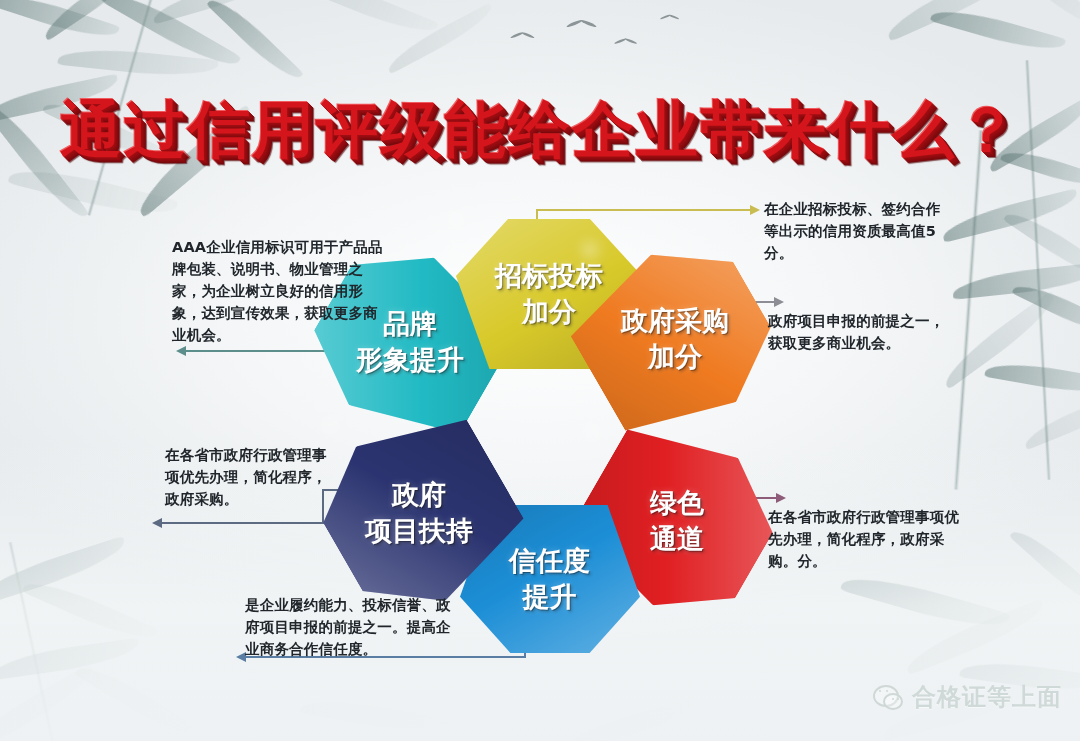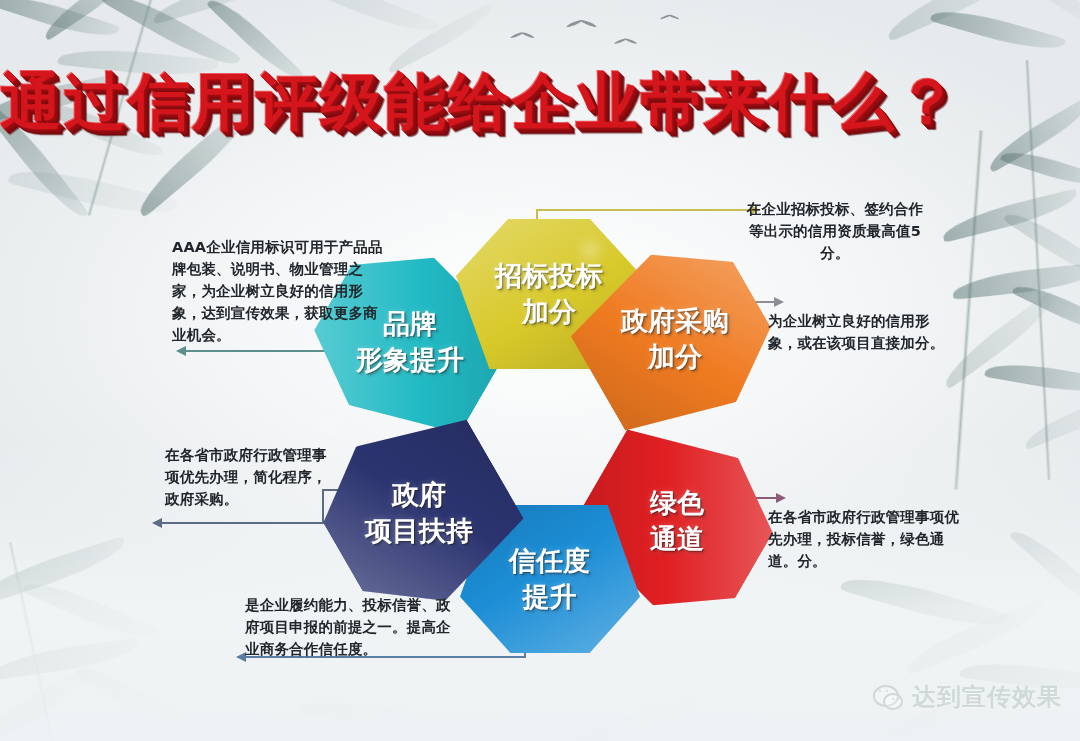--- a/index.html
+++ b/index.html
@@ -36,21 +36,21 @@
   }
   .bird i.l{transform:rotate(-22deg);}
   .bird i.r{transform:rotate(22deg);left:14px;}
   .mist{
     position:absolute;left:0;right:0;bottom:0;height:300px;
     background:linear-gradient(180deg,rgba(255,255,255,0) 0%,rgba(244,247,248,.75) 55%,rgba(238,242,244,.95) 100%);
     pointer-events:none;
   }
   
   #title{
-    position:absolute;left:0;right:0;top:60px;text-align:left;
+    position:absolute;left:0;right:0;top:88px;text-align:center;
     font-size:62px;font-weight:700;letter-spacing:2px;white-space:nowrap;
     color:#d4161c;
     font-family:Liberation Mono, monospace;
     text-shadow:
       1px 1px 0 #9d0d11, 2px 2px 0 #960c10, 3px 3px 0 #8c0b0f,
       4px 4px 0 #820a0e, 5px 5px 0 #78090d, 6px 6px 1px rgba(80,6,9,.65),
       -1px -1px 0 #f05b5f;
     z-index:6;
   }
   
@@ -288,35 +288,35 @@
       <div class="inner-sheen"></div>
       <div style="transform:rotate(120deg);display:flex;flex-direction:column;align-items:center;">
         <span class="lbl l1">政府</span>
         <span class="lbl l2">项目扶持</span>
       </div>
     </div>
   </div>
 
   <div class="note" style="left:172px;top:236px;width:218px;">AAA企业信用标识可用于产品品牌包装、说明书、物业管理之家，为企业树立良好的信用形象，达到宣传效果，获取更多商业机会。</div>
 
-  <div class="note" style="left:742px;top:198px;width:186px;text-align:center;">在企业招标投标、签约合作等出示的信用资质最高值5分。</div>
-
-  <div class="note" style="left:768px;top:310px;width:184px;">为企业树立良好的信用形象，或在该项目直接加分。</div>
-
-  <div class="note" style="left:768px;top:506px;width:200px;">在各省市政府行政管理事项优先办理，投标信誉，绿色通道。分。</div>
+  <div class="note" style="left:764px;top:198px;width:186px;">在企业招标投标、签约合作等出示的信用资质最高值5分。</div>
+
+  <div class="note" style="left:768px;top:310px;width:184px;">政府项目申报的前提之一，获取更多商业机会。</div>
+
+  <div class="note" style="left:768px;top:506px;width:200px;">在各省市政府行政管理事项优先办理，简化程序，政府采购。分。</div>
 
   <div class="note" style="left:165px;top:444px;width:166px;">在各省市政府行政管理事项优先办理，简化程序，政府采购。</div>
 
   <div class="note" style="left:245px;top:594px;width:212px;">是企业履约能力、投标信誉、政府项目申报的前提之一。提高企业商务合作信任度。</div>
 
   <div id="brand">
     <div class="wx">
       <div class="big"></div>
       <div class="sml"></div>
       <s style="left:6px;top:5px;"></s>
       <s style="left:13px;top:5px;"></s>
       <s style="left:19px;top:13px;"></s>
       <s style="left:24px;top:13px;"></s>
     </div>
-    <div class="name">达到宣传效果</div>
+    <div class="name">合格证等上面</div>
   </div>
 
 </div>
 
 </body></html>

